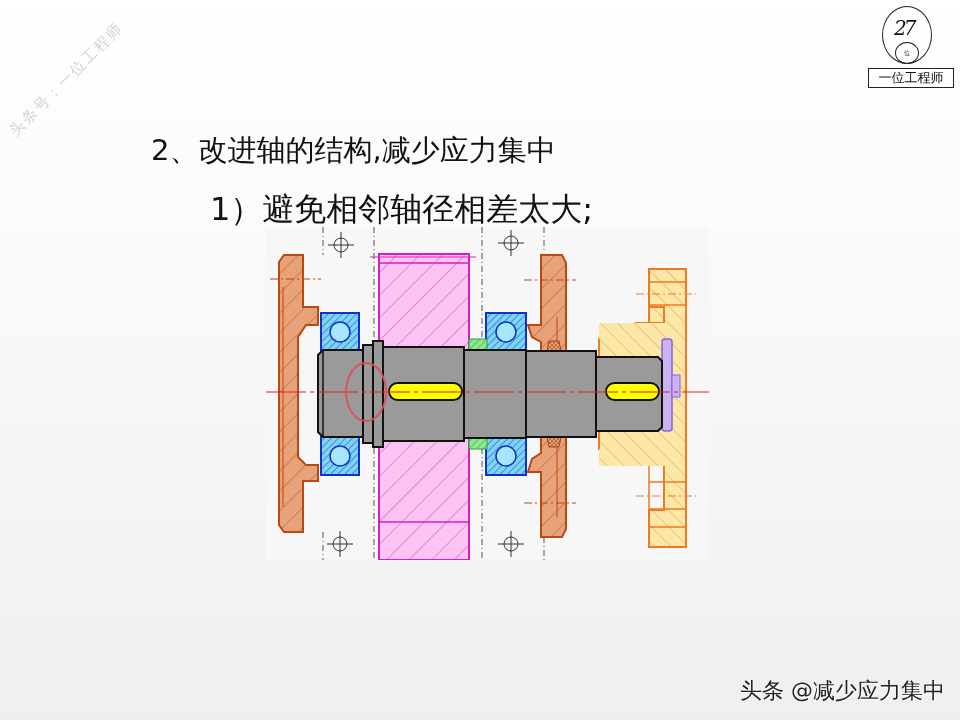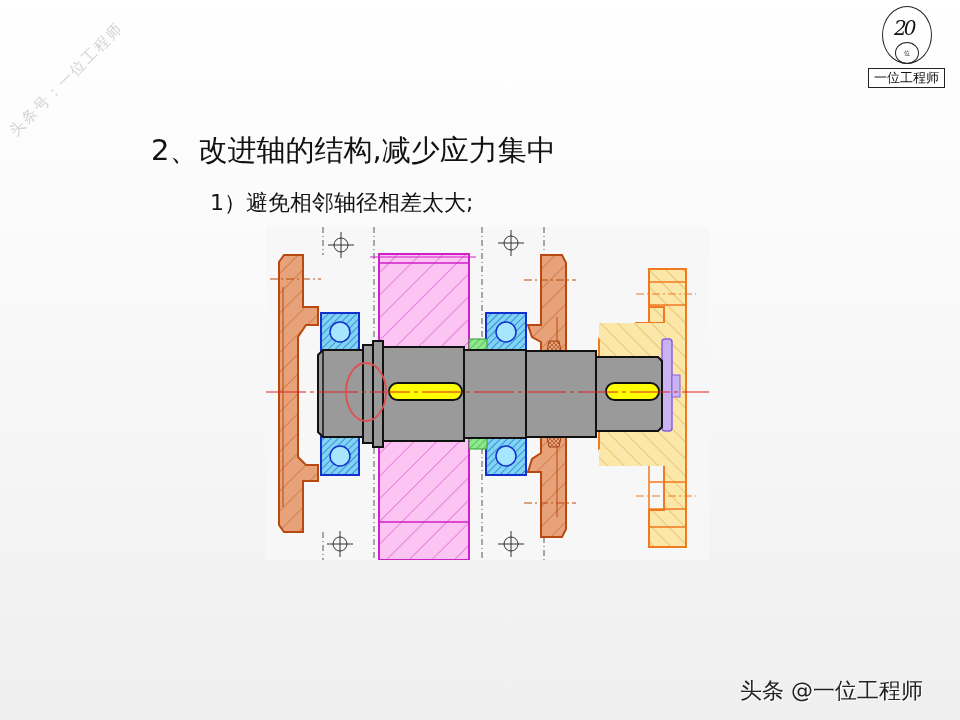--- a/index.html
+++ b/index.html
@@ -22,52 +22,52 @@
   .logo-inner {
     position: absolute; left: 33px; top: 36px; width: 24px; height: 22px;
     border: 1.2px solid #222; border-radius: 50%; box-sizing: border-box;
     font-size: 6px; text-align: center; line-height: 20px; color: #222;
   }
   .logo-num {
     position: absolute; left: 32px; top: 10px; font-size: 20px; font-style: italic;
     font-family: "DejaVu Serif", serif; color: #111; letter-spacing: -3px;
   }
   .logo-label {
-    position: absolute; left: 6px; top: 62px; width: 77px; height: 20px;
+    position: absolute; left: 6px; top: 62px; width: 86px; height: 20px;
     border: 1.5px solid #222; box-sizing: border-box; background: #fff;
     font-size: 13px; text-align: center; line-height: 17px; color: #111;
     font-family: "DejaVu Serif", serif;
   }
   .heading {
     position: absolute; left: 151px; top: 131px; font-size: 29px; color: #111;
     font-family: "DejaVu Sans", sans-serif; white-space: nowrap;
   }
   .subheading {
-    position: absolute; left: 210px; top: 188px; font-size: 22px; color: #111;
+    position: absolute; left: 210px; top: 188px; font-size: 32px; color: #111;
     font-family: "DejaVu Sans", sans-serif; white-space: nowrap;
   }
   .drawing {
     position: absolute; left: 266px; top: 227px; width: 443px; height: 333px;
     background: #f7f7f7;
   }
   .drawing svg { display: block; }
   .footer-mark {
     position: absolute; left: 740px; top: 676px; font-size: 22px; color: #222;
     font-family: "DejaVu Sans", sans-serif; white-space: nowrap;
     text-shadow: 1px 1px 0 #fff;
   }
 </style>
 </head>
 <body>
 
 <div class="watermark-diag">头条号：一位工程师</div>
 
 <div class="logo">
   <div class="logo-circle"></div>
-  <div class="logo-num">20</div>
+  <div class="logo-num">27</div>
   <div class="logo-inner">位</div>
   <div class="logo-label">一位工程师</div>
 </div>
 
 <div class="heading">2、改进轴的结构,减少应力集中</div>
 <div class="subheading">1）避免相邻轴径相差太大;</div>
 
 <div class="drawing">
   <svg width="443" height="333" viewBox="0 0 443 333" xmlns="http://www.w3.org/2000/svg">
     <defs>
@@ -187,13 +187,13 @@
 
     <rect x="123" y="156" width="73" height="17" rx="8.5" fill="#ffff00" stroke="#111" stroke-width="1.8"></rect>
     <rect x="340" y="156" width="53" height="17" rx="8.5" fill="#ffff00" stroke="#111" stroke-width="1.8"></rect>
 
     <line x1="0" y1="165" x2="443" y2="165" stroke="#e02020" stroke-width="1" stroke-dasharray="40,4,4,4"></line>
 
     <ellipse cx="100" cy="165" rx="20" ry="29" fill="none" stroke="#e05050" stroke-width="1.8"></ellipse>
   </svg>
 </div>
 
-<div class="footer-mark">头条 @一位工程师</div>
+<div class="footer-mark">头条 @减少应力集中</div>
 
 </body></html>

